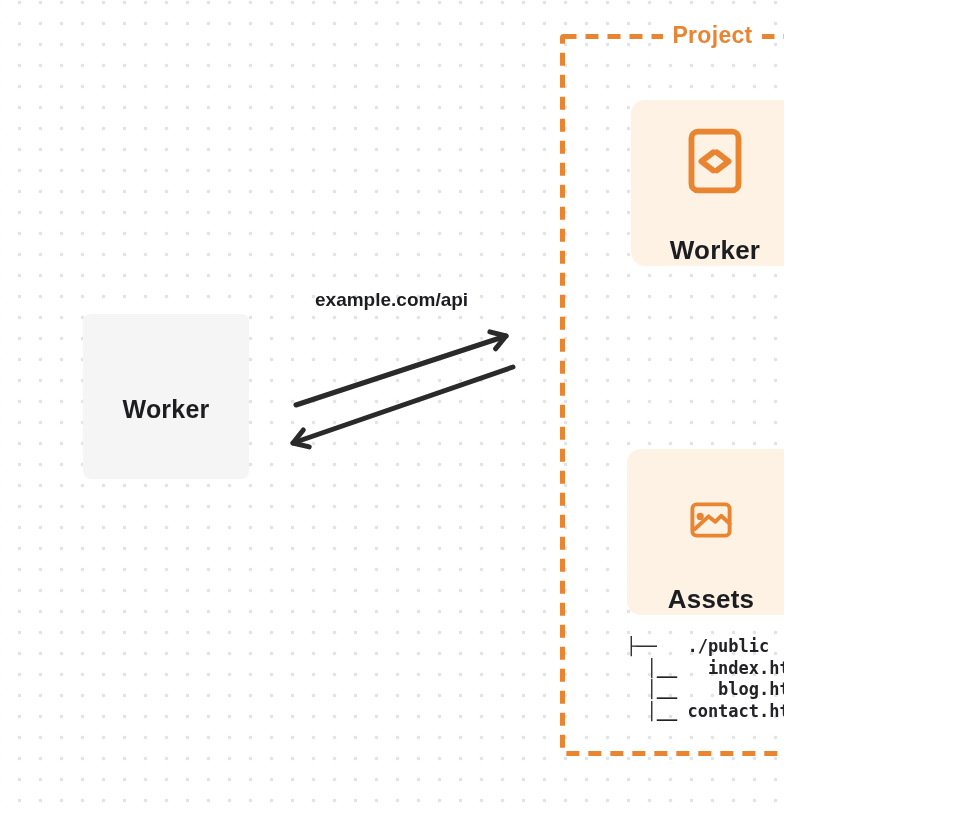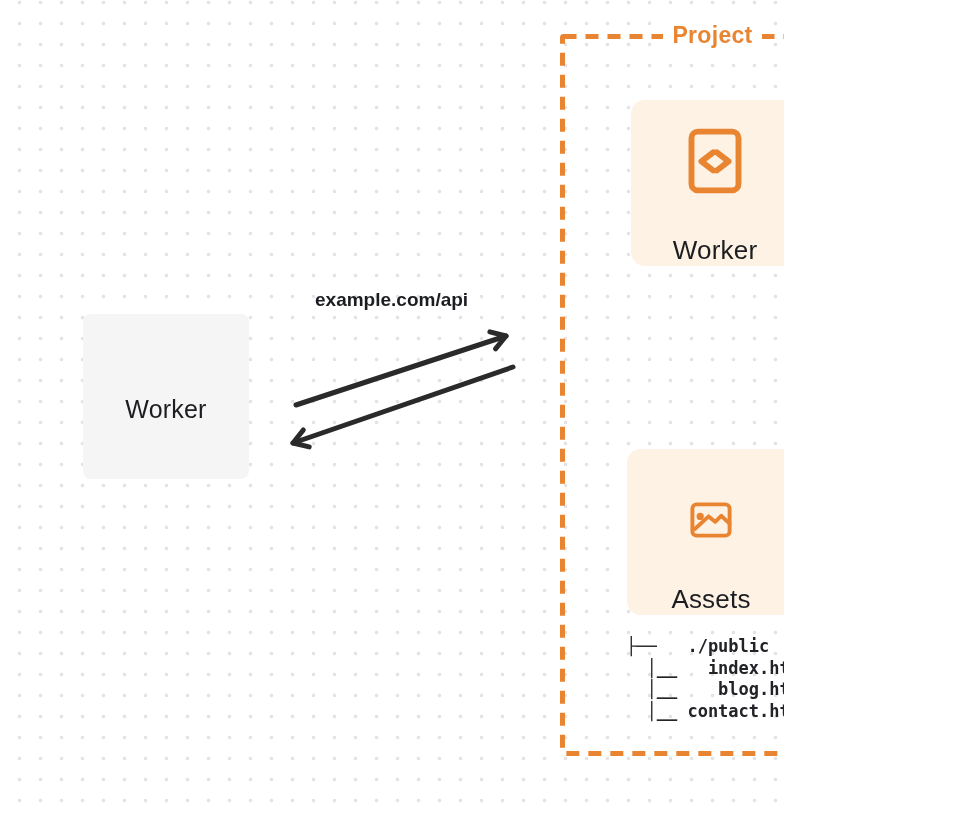--- a/index.html
+++ b/index.html
@@ -69,21 +69,21 @@
   .card.assets .icon { margin-bottom: 21px; }
   .icon-stroke {
     fill: none;
     stroke: var(--accent, #e98431);
     stroke-width: 6.5;
   }
   .icon-stroke.joins-round { stroke-linejoin: round; stroke-linecap: round; }
   .icon-fill { fill: var(--accent, #e98431); }
   .card-label {
     font-size: 26px;
-    font-weight: 400;
+    font-weight: 700;
     letter-spacing: 0.2px;
     color: var(--text, #1c1d21);
     margin-top: 25px;
   }
   .client {
     position: absolute;
     left: 83px; top: 314px;
     width: 166px; height: 165px;
     background: var(--client-bg, #f5f5f6);
     border-radius: 8px;

